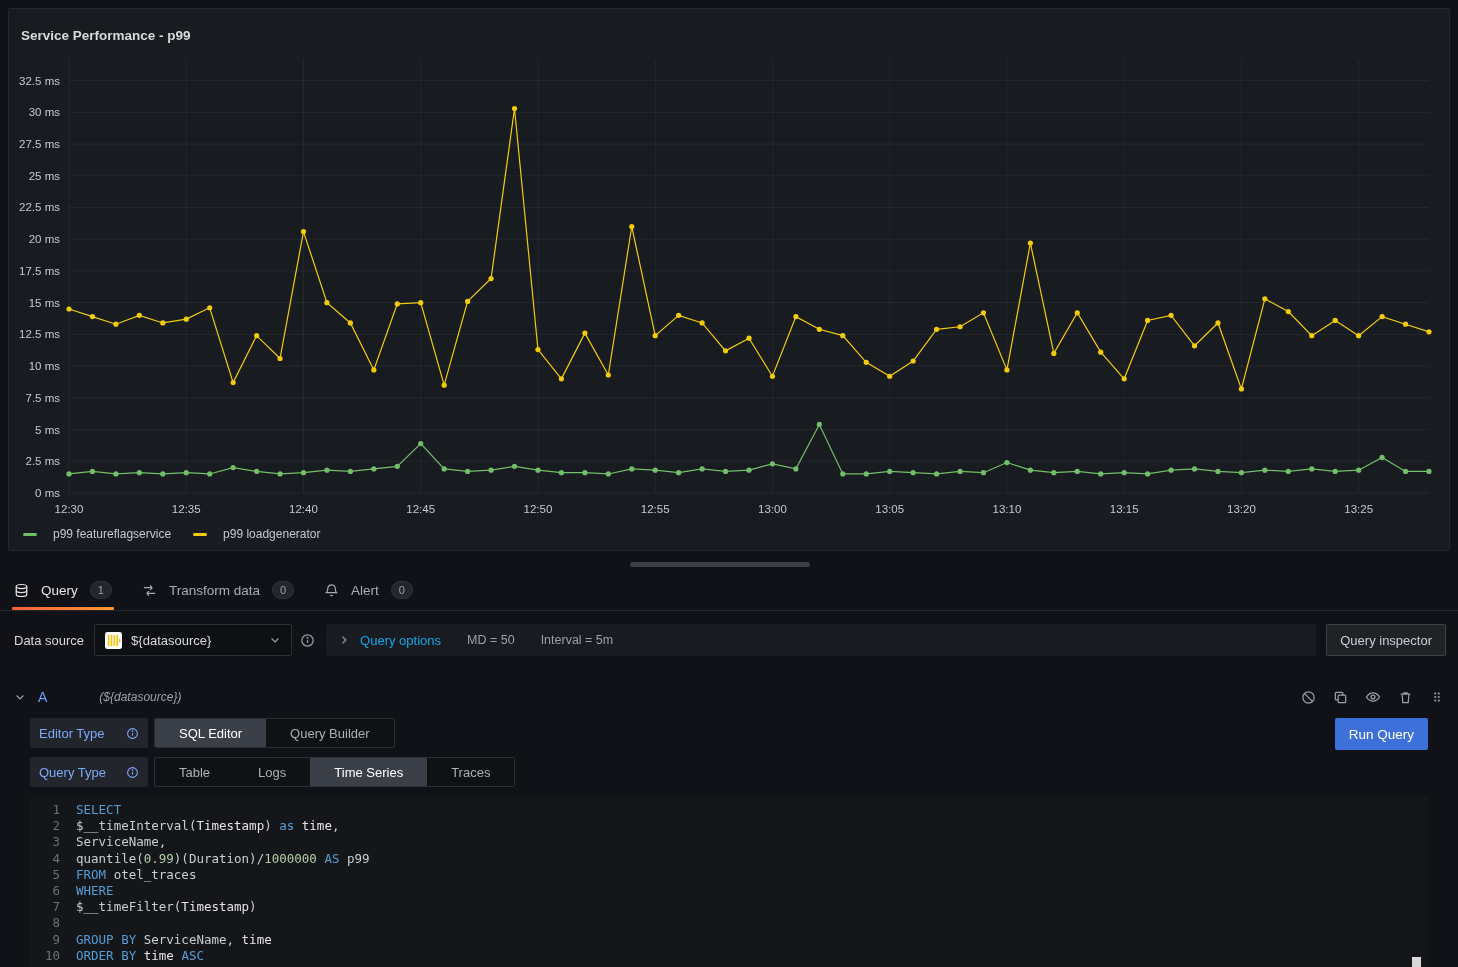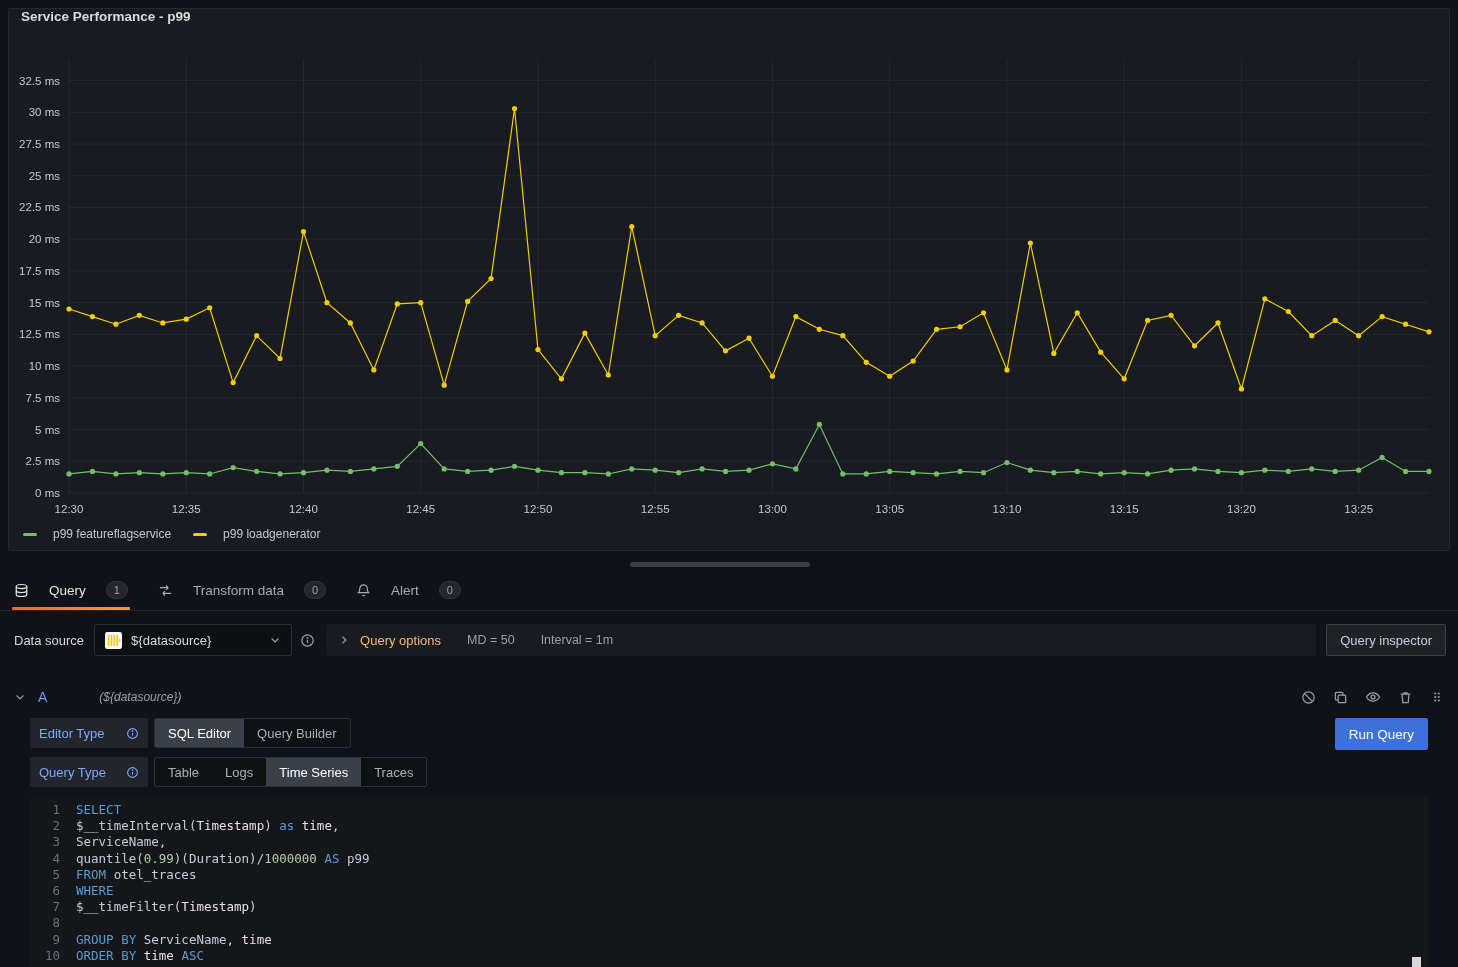--- a/index.html
+++ b/index.html
@@ -5,68 +5,68 @@
   * { box-sizing: border-box; }
   body {
     margin: 0; width: 1458px; height: 967px; overflow: hidden;
     background: #111217; color: #d8d9da;
     font-family: "Liberation Sans", sans-serif;
   }
   svg text { font-family: "Liberation Sans", sans-serif; }
 
   
   .panel { margin: 8px; background: #181b1f; border: 1px solid rgba(204,204,220,0.07); border-radius: 2px; }
-  .panel-header { height: 34px; display: flex; align-items: flex-start; padding: 0 12px; }
+  .panel-header { height: 34px; display: flex; align-items: flex-end; padding: 0 12px; }
   .panel-title { font-size: 13.5px; font-weight: 600; color: #d8d9da; }
   .chart-wrap { padding: 0 6px; }
   .legend { display: flex; gap: 22px; align-items: center; padding: 2px 14px 9px; }
   .legend-item { display: flex; align-items: center; gap: 16px; font-size: 12px; color: #c8c8d0; cursor: pointer; }
   .swatch { width: 14px; height: 3px; border-radius: 2px; background: #888; }
 
   
   .hscroll { height: 11px; position: relative; }
   .hscroll .thumb { position: absolute; left: 630px; top: 3px; width: 180px; height: 5px; background: #3b3e44; border-radius: 3px; }
 
   
   .tabs { display: flex; gap: 26px; padding: 0 12px; border-bottom: 1px solid #25272c; height: 41px; align-items: stretch; }
-  .tab { display: flex; align-items: center; gap: 20px; font-size: 13.5px; color: #a7adb5; position: relative; cursor: pointer; padding: 0 2px; }
+  .tab { display: flex; align-items: center; gap: 12px; font-size: 13.5px; color: #a7adb5; position: relative; cursor: pointer; padding: 0 2px; }
   .tab.active { color: #e6e7e9; }
   .tab.active::after { content: ""; position: absolute; left: 0; right: 0; bottom: 0; height: 3px; border-radius: 1px;
     background: linear-gradient(90deg, #f55f3e, #ff9830); }
   .badge { background: #24262c; border: 1px solid #31343a; border-radius: 10px; font-size: 11px; padding: 0 7px; line-height: 16px; color: #9aa0a7; }
   .tab .ticon { display: flex; color: inherit; }
 
   
   .toolbar { display: flex; align-items: center; margin: 13px 12px 0; }
   .ds-label { font-size: 13px; color: #d8d9da; padding: 0 10px 0 2px; }
   .select { display: flex; align-items: center; gap: 9px; background: #0d0f13; border: 1px solid #2c3035; border-radius: 2px;
     height: 32px; padding: 0 10px; width: 198px; cursor: pointer; }
   .select .val { font-size: 13px; color: #d8d9da; flex: 1; white-space: nowrap; }
   .icon-btn { width: 30px; height: 32px; display: flex; align-items: center; justify-content: center; color: #9aa0a7; cursor: pointer; background: none; border: none; }
   .qo-bar { flex: 1; display: flex; align-items: center; background: #181b1f; height: 32px; padding: 0 12px; border-radius: 2px; margin-left: 4px; }
   .qo-chevron { color: #9aa0a7; display: flex; margin-right: 10px; }
-  .qo-link { color: #fdba74; font-size: 13px; cursor: pointer; }
+  .qo-link { color: #0ea5e9; font-size: 13px; cursor: pointer; }
   .qo-meta { color: #9aa0a7; font-size: 12.5px; margin-left: 26px; }
   .btn-secondary { background: #202226; border: 1px solid rgba(204,204,220,0.18); color: #ccccdc; font-size: 13px;
     height: 32px; padding: 0 13px; border-radius: 2px; margin-left: 10px; cursor: pointer; font-family: inherit; }
 
   
   .query-header { display: flex; align-items: center; margin: 27px 14px 0; height: 28px; cursor: pointer; }
   .qh-chevron { color: #9aa0a7; display: flex; margin-right: 12px; }
   .refid { color: #6e9fff; font-size: 14px; font-weight: 500; }
   .ds-hint { color: #9aa0a7; font-size: 12px; font-style: italic; margin-left: 52px; }
   .qh-icons { margin-left: auto; display: flex; gap: 17px; color: #9aa0a7; align-items: center; }
   .qh-icons span { display: flex; cursor: pointer; }
 
   .editor-row { display: flex; margin: 7px 30px 0; }
   .chip { display: flex; align-items: center; justify-content: space-between; background: #22252b; height: 30px; padding: 0 9px;
     border-radius: 2px; width: 118px; color: #7da9f8; font-size: 13px; }
   .chip .iicon { display: flex; color: #7da9f8; cursor: pointer; }
   .radio-group { display: inline-flex; background: #101114; border: 1px solid #2c3035; border-radius: 2px; height: 30px; margin-left: 6px; overflow: hidden; }
-  .opt { display: flex; align-items: center; padding: 0 13px; font-size: 13px; color: #a9b0b8; cursor: pointer; }
+  .opt { display: flex; align-items: center; padding: 0 24px; font-size: 13px; color: #a9b0b8; cursor: pointer; }
   .opt.selected { background: #3b4048; color: #ffffff; }
   .btn-primary { margin-left: auto; background: #3d71d9; color: #fff; font-size: 13.5px; font-weight: 500; height: 32px;
     padding: 4px 14px; border-radius: 2px; border: none; cursor: pointer; font-family: inherit; }
 
   
   .code { margin: 10px 30px 0; background: #141619; font-family: "DejaVu Sans Mono", monospace; font-size: 12.5px;
     line-height: 16.2px; position: relative; padding: 5px 0 8px; min-height: 190px; }
   .code-line { display: flex; }
   .ln { width: 46px; text-align: right; padding-right: 16px; color: #6c7077; flex-shrink: 0; user-select: none; }
   .code-text { white-space: pre; }
@@ -339,21 +339,21 @@
     </span>
   </button>
   <div class="qo-bar">
     <span class="qo-chevron">
       <svg width="12" height="12" viewBox="0 0 16 16" fill="none" stroke="currentColor" stroke-width="1.6">
           <path d="M6 3.5 10.5 8 6 12.5"></path>
         </svg>
     </span>
     <span class="qo-link">Query options</span>
     <span class="qo-meta">MD = 50</span>
-    <span class="qo-meta">Interval = 1m</span>
+    <span class="qo-meta">Interval = 5m</span>
   </div>
   <button class="btn-secondary">Query inspector</button>
 </div>
 
 <div class="query-header">
   <span class="qh-chevron">
     <svg width="12" height="12" viewBox="0 0 16 16" fill="none" stroke="currentColor" stroke-width="1.6">
         <path d="M3.5 6 8 10.5 12.5 6"></path>
       </svg>
   </span>

